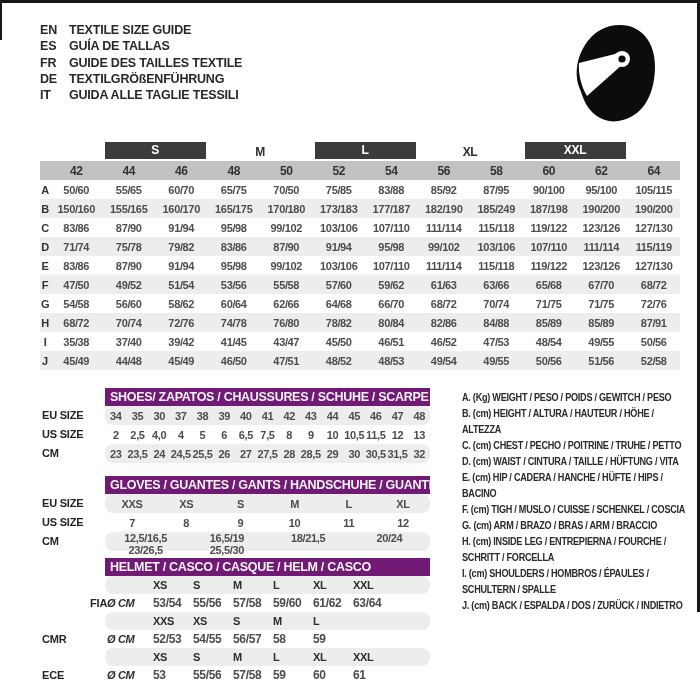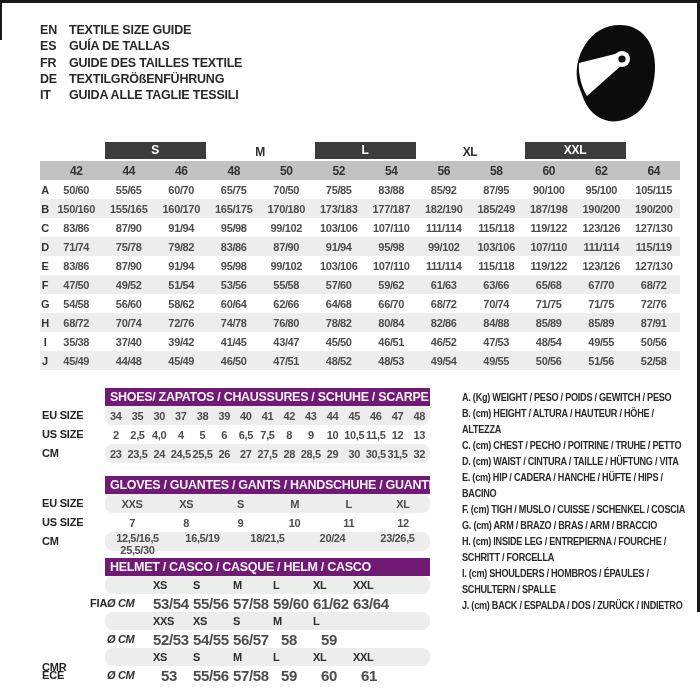--- a/index.html
+++ b/index.html
@@ -31,21 +31,21 @@
   
   .section { position:absolute; left:42px; width:388px; }
   .sec-title { margin-left:63px; width:325px; background:#701a75; color:#f4f4f4;
                font-weight:bold; font-size:12.5px; height:18px; line-height:18px;
                padding-left:5px; letter-spacing:-0.3px; white-space:nowrap; overflow:hidden; }
   .sec-label { position:absolute; left:0; font-weight:bold; font-size:11px; line-height:19px; color:#242424; letter-spacing:-0.2px; }
   .sec-row { display:grid; margin-left:63px; width:325px; height:19px; align-items:center;
              font-weight:bold; letter-spacing:-0.35px;border-radius:8px; }
   .sec-row.gray { background:#ededed; }
   .hrow { height:18px; }
-  .hcell { text-align:center; padding-left:8px; font-size:15px; color:#4d4d4d; }
+  .hcell { text-align:left; padding-left:8px; font-size:12px; color:#4d4d4d; }
   .hsize { text-align:left; padding-left:8px; font-size:11px; color:#2e2e2e; }
   .hunit { text-align:left; padding-left:2px; font-size:11px; color:#2e2e2e;font-style:italic; }
 
   .legend { position:absolute; left:462px; top:390px; width:262px;
             transform:scaleX(0.878); transform-origin:0 0;
             font-weight:bold; font-size:10.4px; line-height:16px; letter-spacing:-0.3px; color:#2a2a2a; }
 </style>
 </head>
 <body>
 
@@ -332,21 +332,21 @@
           <div class="cell">XL</div>
         </div>
         <div class="sec-row" style="grid-template-columns: repeat(6, 1fr);">
           <div class="cell">7</div>
           <div class="cell">8</div>
           <div class="cell">9</div>
           <div class="cell">10</div>
           <div class="cell">11</div>
           <div class="cell">12</div>
         </div>
-        <div class="sec-row gray" style="grid-template-columns: repeat(5, 1fr);">
+        <div class="sec-row gray" style="grid-template-columns: repeat(4, 1fr);">
           <div class="cell">12,5/16,5</div>
           <div class="cell">16,5/19</div>
           <div class="cell">18/21,5</div>
           <div class="cell">20/24</div>
           <div class="cell">23/26,5</div>
           <div class="cell">25,5/30</div>
         </div>
       </div>
   <div class="sec-label" style="top: 18px;">EU SIZE</div>
       <div class="sec-label" style="top: 37px;">US SIZE</div>
@@ -405,21 +405,21 @@
           <div class="hunit">Ø CM</div>
           <div class="hcell">53</div>
           <div class="hcell">55/56</div>
           <div class="hcell">57/58</div>
           <div class="hcell">59</div>
           <div class="hcell">60</div>
           <div class="hcell">61</div>
         </div>
       </div>
   <div class="sec-label" style="top: 36px; line-height: 18px; padding-left: 48px;">FIA</div>
-      <div class="sec-label" style="top: 72px; line-height: 18px; margin-top: 28px;">CMR</div>
+      <div class="sec-label" style="top: 72px; line-height: 18px;">CMR</div>
       <div class="sec-label" style="top: 108px; line-height: 18px;">ECE</div>
     </div>
 
   <div class="legend">
       <div class="leg-item">A. (Kg) WEIGHT / PESO / POIDS / GEWITCH / PESO</div>
       <div class="leg-item">B. (cm) HEIGHT / ALTURA / HAUTEUR / HÖHE / ALTEZZA</div>
       <div class="leg-item">C. (cm) CHEST / PECHO / POITRINE / TRUHE / PETTO</div>
       <div class="leg-item">D. (cm) WAIST / CINTURA / TAILLE / HÜFTUNG / VITA</div>
       <div class="leg-item">E. (cm) HIP / CADERA / HANCHE / HÜFTE / HIPS / BACINO</div>
       <div class="leg-item">F. (cm) TIGH / MUSLO / CUISSE / SCHENKEL / COSCIA</div>

